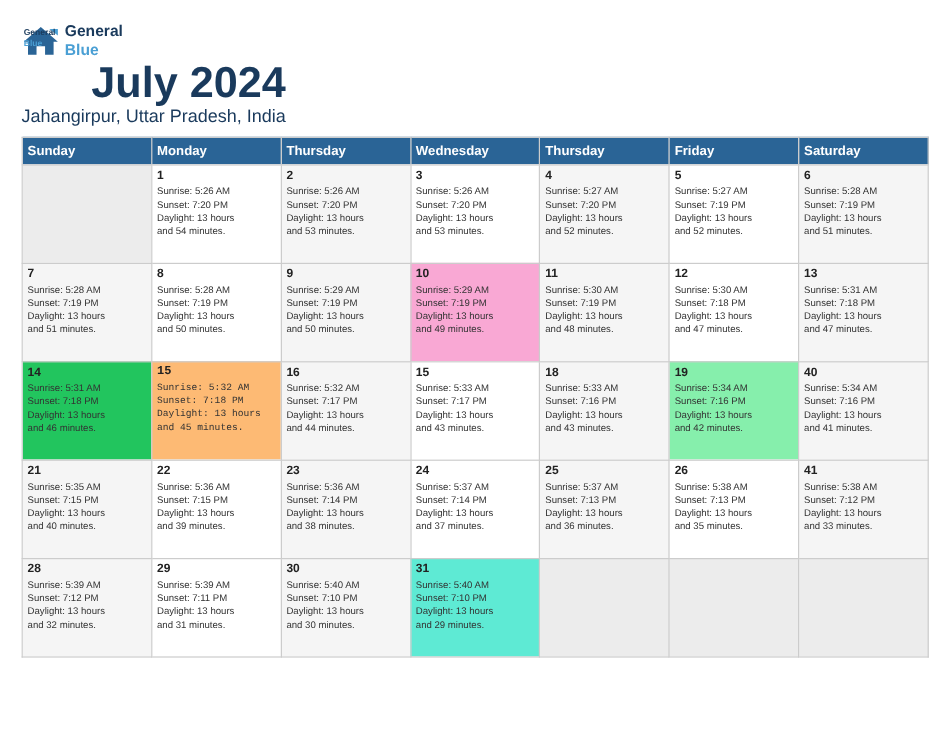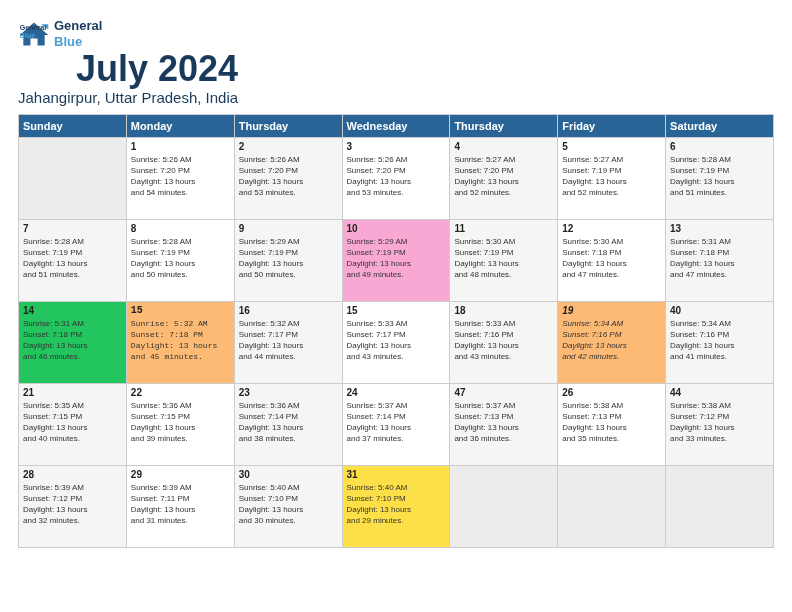--- a/index.html
+++ b/index.html
@@ -258,21 +258,21 @@
 Daylight: 13 hours
 and 43 minutes.</div>
           </td>
           <td style="background: rgb(245, 245, 245);">
             <span class="day-number">18</span>
             <div class="cell-info" style="white-space: pre-line;">Sunrise: 5:33 AM
 Sunset: 7:16 PM
 Daylight: 13 hours
 and 43 minutes.</div>
           </td>
-          <td style="background: #fdba74; font-style: italic;">
+          <td style="background: #86efac;">
             <span class="day-number">19</span>
             <div class="cell-info" style="white-space: pre-line;">Sunrise: 5:34 AM
 Sunset: 7:16 PM
 Daylight: 13 hours
 and 42 minutes.</div>
           </td>
           <td style="background: rgb(245, 245, 245);">
             <span class="day-number">40</span>
             <div class="cell-info" style="white-space: pre-line;">Sunrise: 5:34 AM
 Sunset: 7:16 PM
@@ -303,35 +303,35 @@
 and 38 minutes.</div>
           </td>
           <td style="background: rgb(255, 255, 255);">
             <span class="day-number">24</span>
             <div class="cell-info" style="white-space: pre-line;">Sunrise: 5:37 AM
 Sunset: 7:14 PM
 Daylight: 13 hours
 and 37 minutes.</div>
           </td>
           <td style="background: rgb(245, 245, 245);">
-            <span class="day-number">47</span>
+            <span class="day-number">25</span>
             <div class="cell-info" style="white-space: pre-line;">Sunrise: 5:37 AM
 Sunset: 7:13 PM
 Daylight: 13 hours
 and 36 minutes.</div>
           </td>
           <td style="background: rgb(255, 255, 255);">
             <span class="day-number">26</span>
             <div class="cell-info" style="white-space: pre-line;">Sunrise: 5:38 AM
 Sunset: 7:13 PM
 Daylight: 13 hours
 and 35 minutes.</div>
           </td>
           <td style="background: rgb(245, 245, 245);">
-            <span class="day-number">44</span>
+            <span class="day-number">41</span>
             <div class="cell-info" style="white-space: pre-line;">Sunrise: 5:38 AM
 Sunset: 7:12 PM
 Daylight: 13 hours
 and 33 minutes.</div>
           </td>
         </tr>
         <tr>
           <td style="background: rgb(245, 245, 245);">
             <span class="day-number">28</span>
             <div class="cell-info" style="white-space: pre-line;">Sunrise: 5:39 AM
@@ -346,21 +346,21 @@
 Daylight: 13 hours
 and 31 minutes.</div>
           </td>
           <td style="background: rgb(245, 245, 245);">
             <span class="day-number">30</span>
             <div class="cell-info" style="white-space: pre-line;">Sunrise: 5:40 AM
 Sunset: 7:10 PM
 Daylight: 13 hours
 and 30 minutes.</div>
           </td>
-          <td style="background: #fde047; margin-left: 40px;">
+          <td style="background: #5eead4; margin-left: 40px;">
             <span class="day-number">31</span>
             <div class="cell-info" style="white-space: pre-line;">Sunrise: 5:40 AM
 Sunset: 7:10 PM
 Daylight: 13 hours
 and 29 minutes.</div>
           </td>
           <td class="empty-cell" style="background: rgb(238, 238, 238);"></td>
           <td class="empty-cell" style="background: rgb(238, 238, 238);"></td>
           <td class="empty-cell" style="background: rgb(238, 238, 238);"></td>
         </tr>

